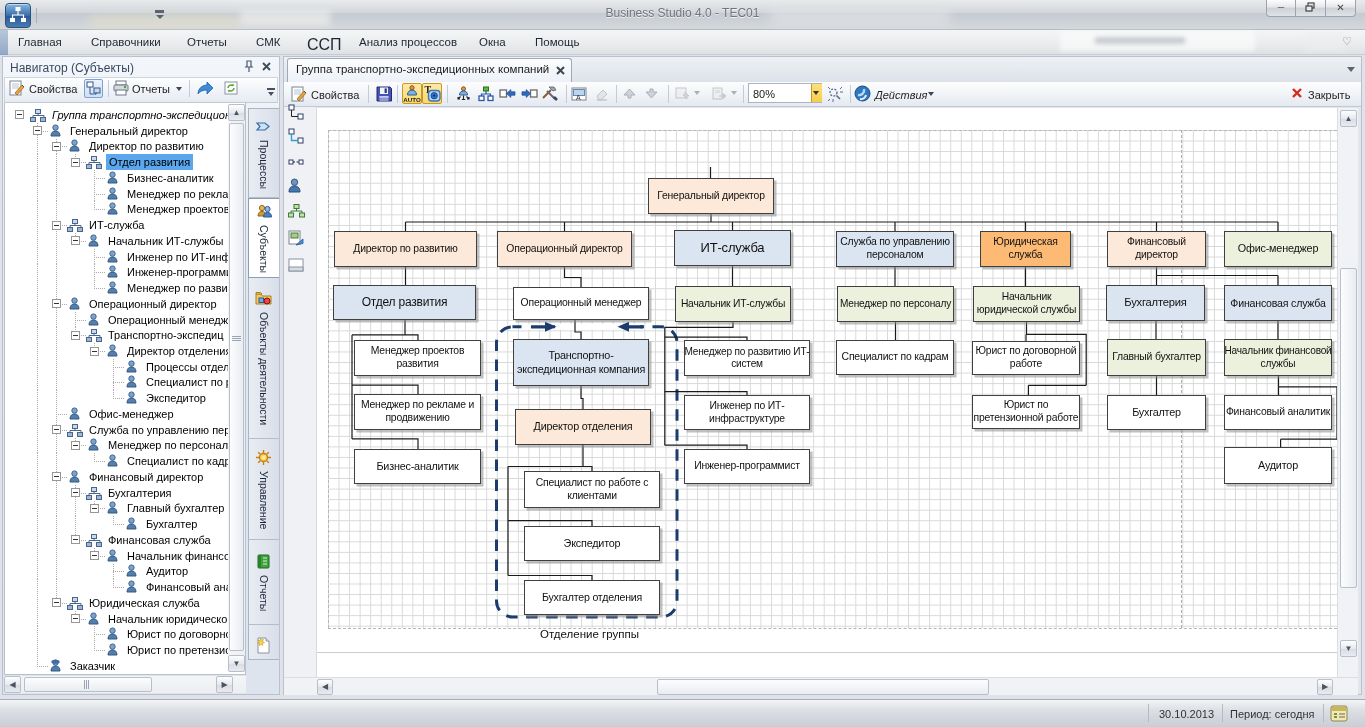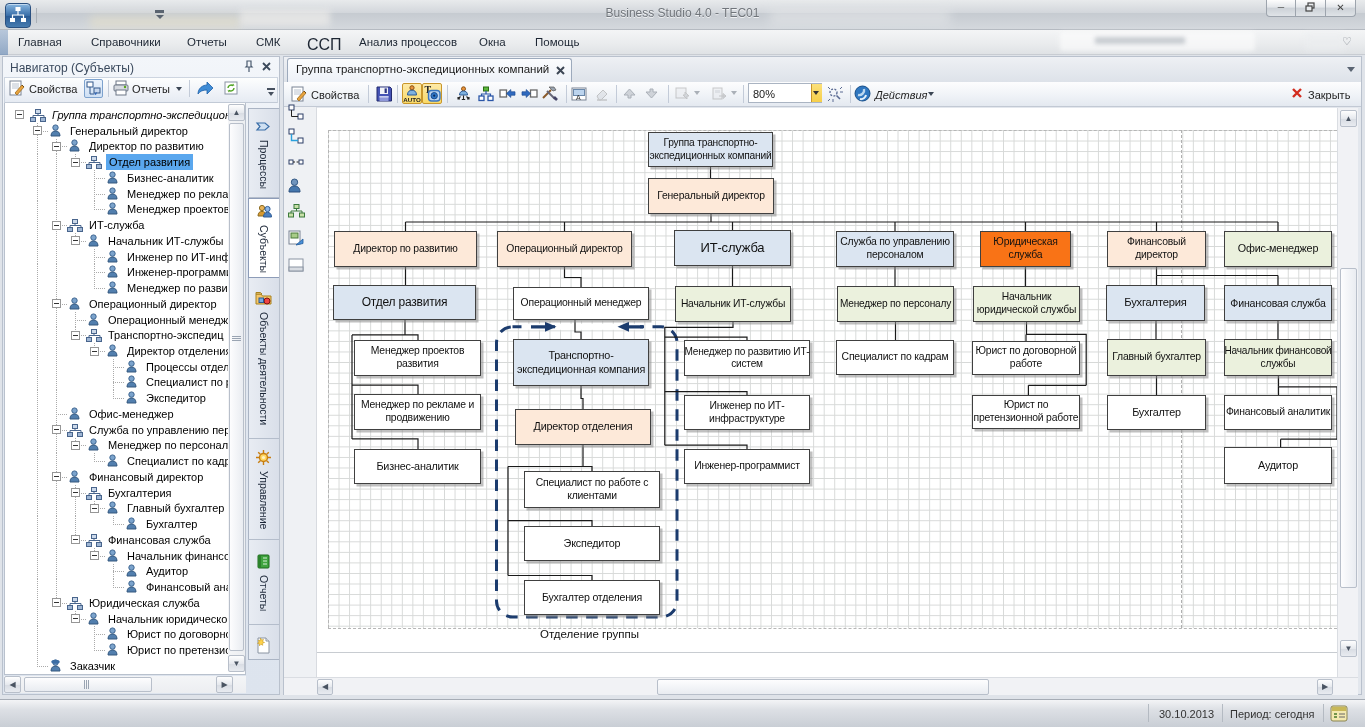--- a/index.html
+++ b/index.html
@@ -901,27 +901,26 @@
       <polyline points="961,167.5 961,177" fill="none" stroke="#1a1a1a" stroke-width="1.2"></polyline>
       <polyline points="839,213 839,231" fill="none" stroke="#1a1a1a" stroke-width="1.2"></polyline>
       <polyline points="839.5,268 839.5,287" fill="none" stroke="#1a1a1a" stroke-width="1.2"></polyline>
       <polyline points="961,213 961,231" fill="none" stroke="#1a1a1a" stroke-width="1.2"></polyline>
       <polyline points="961.5,268 961.5,278.8" fill="none" stroke="#1a1a1a" stroke-width="1.2"></polyline>
       <polyline points="961.5,278.8 1020,278.8 1020,331.2" fill="none" stroke="#1a1a1a" stroke-width="1.2"></polyline>
       <polyline points="961.5,278.8 961.5,287" fill="none" stroke="#1a1a1a" stroke-width="1.2"></polyline>
       <polyline points="963.5999999999999,331.2 1020,331.2" fill="none" stroke="#1a1a1a" stroke-width="1.2"></polyline>
       <polyline points="963.5999999999999,331.2 963.5999999999999,339" fill="none" stroke="#1a1a1a" stroke-width="1.2"></polyline>
     </svg>
-    <div class="ab" style="left:331px;top:24px;width:125px;height:35px;background:#dbe5f1;border:1.6px solid #404040;box-shadow:2.5px 2.5px 0 rgba(140,140,140,.55);display:flex;align-items:center;justify-content:center;text-align:center;font-size:10.2px;line-height:1.22;color:#111;white-space:nowrap;letter-spacing:-.2px;">Группа транспортно-<br>экспедиционных компаний</div>
     <div class="ab" style="left:331px;top:70px;width:126px;height:36px;background:#fde9d9;border:1.4px solid #404040;box-shadow:2.5px 2.5px 0 rgba(140,140,140,.55);display:flex;align-items:center;justify-content:center;text-align:center;font-size:10.4px;line-height:1.22;color:#111;white-space:nowrap;letter-spacing:-.2px;">Генеральный директор</div>
     <div class="ab" style="left:17px;top:123px;width:143px;height:36px;background:#fde9d9;border:1.4px solid #404040;box-shadow:2.5px 2.5px 0 rgba(140,140,140,.55);display:flex;align-items:center;justify-content:center;text-align:center;font-size:10.4px;line-height:1.22;color:#111;white-space:nowrap;letter-spacing:-.2px;">Директор по развитию</div>
     <div class="ab" style="left:180px;top:123px;width:135px;height:36px;background:#fde9d9;border:1.4px solid #404040;box-shadow:2.5px 2.5px 0 rgba(140,140,140,.55);display:flex;align-items:center;justify-content:center;text-align:center;font-size:10.4px;line-height:1.22;color:#111;white-space:nowrap;letter-spacing:-.2px;">Операционный директор</div>
     <div class="ab" style="left:357px;top:122px;width:117px;height:36px;background:#dbe5f1;border:1.8px solid #404040;box-shadow:2.5px 2.5px 0 rgba(140,140,140,.55);display:flex;align-items:center;justify-content:center;text-align:center;font-size:13px;line-height:1.22;color:#111;white-space:nowrap;letter-spacing:-.2px;">ИТ-служба</div>
     <div class="ab" style="left:519px;top:123px;width:118px;height:36px;background:#dbe5f1;border:1.6px solid #404040;box-shadow:2.5px 2.5px 0 rgba(140,140,140,.55);display:flex;align-items:center;justify-content:center;text-align:center;font-size:10.4px;line-height:1.22;color:#111;white-space:nowrap;letter-spacing:-.2px;">Служба по управлению<br>персоналом</div>
-    <div class="ab" style="left:663px;top:123px;width:91px;height:36px;background:#f97316;border:1.6px solid #404040;box-shadow:2.5px 2.5px 0 rgba(140,140,140,.55);display:flex;align-items:center;justify-content:center;text-align:center;font-size:10.4px;line-height:1.22;color:#111;white-space:nowrap;letter-spacing:-.2px;">Юридическая<br>служба</div>
+    <div class="ab" style="left:663px;top:123px;width:91px;height:36px;background:#fdba74;border:1.6px solid #404040;box-shadow:2.5px 2.5px 0 rgba(140,140,140,.55);display:flex;align-items:center;justify-content:center;text-align:center;font-size:10.4px;line-height:1.22;color:#111;white-space:nowrap;letter-spacing:-.2px;">Юридическая<br>служба</div>
     <div class="ab" style="left:790px;top:123px;width:99px;height:36px;background:#fde9d9;border:1.4px solid #404040;box-shadow:2.5px 2.5px 0 rgba(140,140,140,.55);display:flex;align-items:center;justify-content:center;text-align:center;font-size:10.4px;line-height:1.22;color:#111;white-space:nowrap;letter-spacing:-.2px;">Финансовый<br>директор</div>
     <div class="ab" style="left:907px;top:123px;width:108px;height:36px;background:#ebf1dd;border:1.4px solid #404040;box-shadow:2.5px 2.5px 0 rgba(140,140,140,.55);display:flex;align-items:center;justify-content:center;text-align:center;font-size:10.8px;line-height:1.22;color:#111;white-space:nowrap;letter-spacing:-.2px;">Офис-менеджер</div>
     <div class="ab" style="left:16px;top:177px;width:143px;height:35px;background:#dbe5f1;border:1.8px solid #404040;box-shadow:2.5px 2.5px 0 rgba(140,140,140,.55);display:flex;align-items:center;justify-content:center;text-align:center;font-size:12px;line-height:1.22;color:#111;white-space:nowrap;letter-spacing:-.2px;">Отдел развития</div>
     <div class="ab" style="left:196px;top:179px;width:136px;height:33px;background:#ffffff;border:1.4px solid #404040;box-shadow:2.5px 2.5px 0 rgba(140,140,140,.55);display:flex;align-items:center;justify-content:center;text-align:center;font-size:10.4px;line-height:1.22;color:#111;white-space:nowrap;letter-spacing:-.2px;">Операционный менеджер</div>
     <div class="ab" style="left:358px;top:178px;width:116px;height:36px;background:#ebf1dd;border:1.4px solid #404040;box-shadow:2.5px 2.5px 0 rgba(140,140,140,.55);display:flex;align-items:center;justify-content:center;text-align:center;font-size:10.3px;line-height:1.22;color:#111;white-space:nowrap;letter-spacing:-.2px;">Начальник ИТ-службы</div>
     <div class="ab" style="left:520px;top:178px;width:117px;height:36px;background:#ebf1dd;border:1.4px solid #404040;box-shadow:2.5px 2.5px 0 rgba(140,140,140,.55);display:flex;align-items:center;justify-content:center;text-align:center;font-size:10.1px;line-height:1.22;color:#111;white-space:nowrap;letter-spacing:-.2px;">Менеджер по персоналу</div>
     <div class="ab" style="left:656px;top:178px;width:107px;height:36px;background:#ebf1dd;border:1.4px solid #404040;box-shadow:2.5px 2.5px 0 rgba(140,140,140,.55);display:flex;align-items:center;justify-content:center;text-align:center;font-size:10.3px;line-height:1.22;color:#111;white-space:nowrap;letter-spacing:-.2px;">Начальник<br>юридической службы</div>
     <div class="ab" style="left:789px;top:177px;width:99px;height:36px;background:#dbe5f1;border:1.8px solid #404040;box-shadow:2.5px 2.5px 0 rgba(140,140,140,.55);display:flex;align-items:center;justify-content:center;text-align:center;font-size:11.2px;line-height:1.22;color:#111;white-space:nowrap;letter-spacing:-.2px;">Бухгалтерия</div>
     <div class="ab" style="left:907px;top:177px;width:108px;height:36px;background:#dbe5f1;border:1.8px solid #404040;box-shadow:2.5px 2.5px 0 rgba(140,140,140,.55);display:flex;align-items:center;justify-content:center;text-align:center;font-size:10.6px;line-height:1.22;color:#111;white-space:nowrap;letter-spacing:-.2px;">Финансовая служба</div>
     <div class="ab" style="left:37px;top:232px;width:127px;height:36px;background:#ffffff;border:1.4px solid #404040;box-shadow:2.5px 2.5px 0 rgba(140,140,140,.55);display:flex;align-items:center;justify-content:center;text-align:center;font-size:10.4px;line-height:1.22;color:#111;white-space:nowrap;letter-spacing:-.2px;">Менеджер проектов<br>развития</div>

